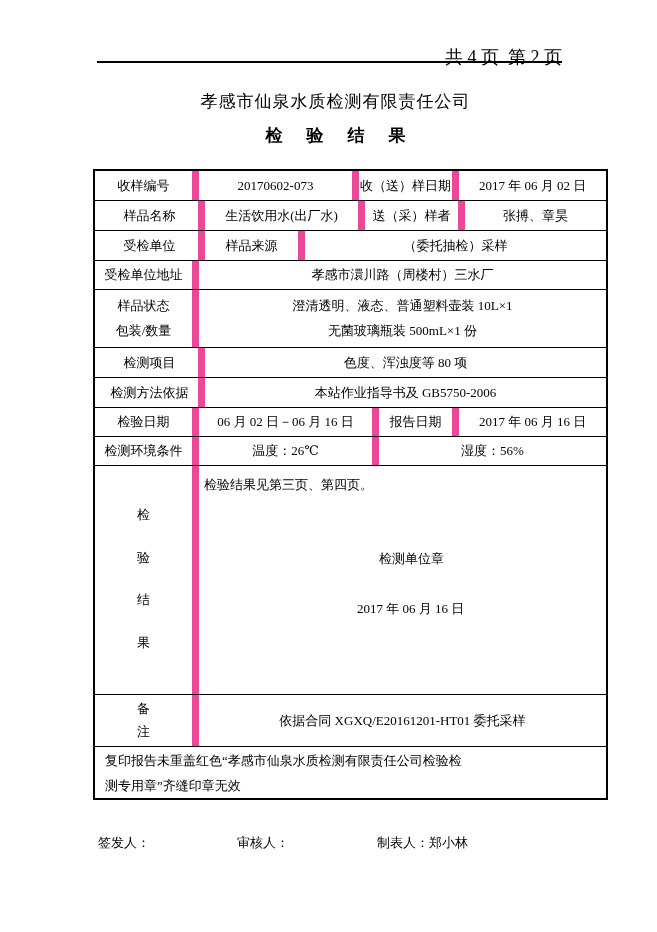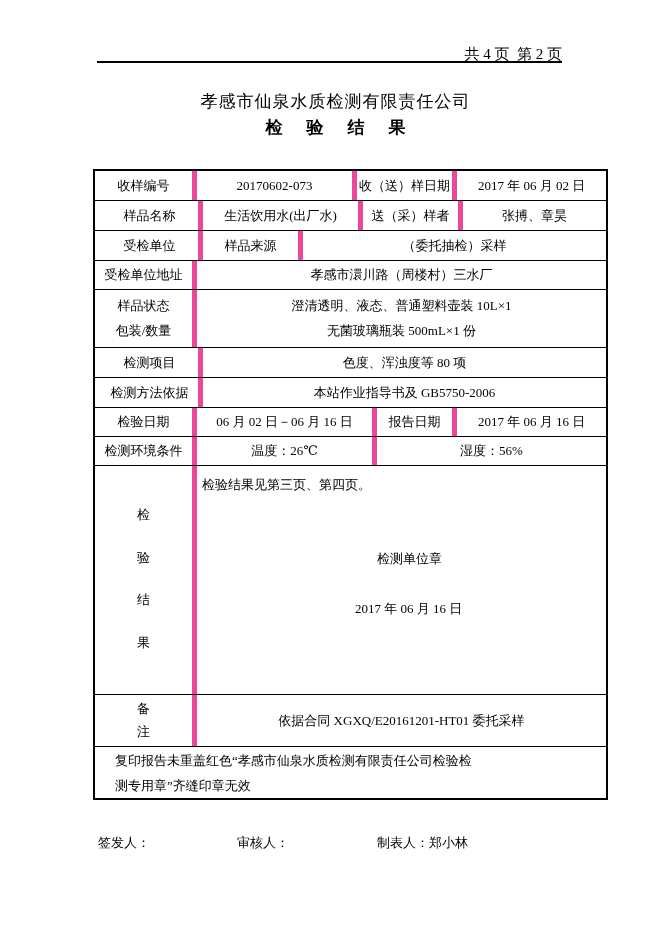--- a/index.html
+++ b/index.html
@@ -2,43 +2,43 @@
 <html><head>
 <meta charset="utf-8">
 <style>
   html,body{margin:0;padding:0;}
   body{
     width:657px;height:932px;background:#ffffff;position:relative;
     font-family:"Liberation Serif","DejaVu Serif",serif;
     color:#000;font-size:13px;
   }
   .pagenum{
-    position:absolute;top:45px;right:95px;font-size:15px;white-space:pre;
+    position:absolute;top:45px;right:95px;font-size:18px;white-space:pre;
   }
   .header-rule{
     position:absolute;top:61px;left:97px;width:465px;height:2px;background:#000;
   }
   .company{
     position:absolute;top:90px;left:93px;width:485px;text-align:center;
     font-size:17px;letter-spacing:1px;white-space:pre;
   }
   .doc-title{
-    position:absolute;top:116px;left:93px;width:485px;text-align:center;
+    position:absolute;top:124px;left:93px;width:485px;text-align:center;
     font-size:17px;font-weight:bold;
   }
   .doc-title span{letter-spacing:24px;padding-left:24px;white-space:pre;}
 
   .tbl{
     position:absolute;left:93px;top:169px;width:515px;
     border:2px solid #000;box-sizing:border-box;font-size:13px;
   }
   .row{display:flex;border-top:1px solid #000;box-sizing:border-box;}
   .row:first-child{border-top:none;}
   .cell{
-    border-left:5px solid #ec4899;box-sizing:border-box;
+    border-left:7px solid #ec4899;box-sizing:border-box;
     display:flex;align-items:center;justify-content:center;
     text-align:center;white-space:pre;overflow:hidden;padding:0 1px;
   }
   .cell:first-child{border-left:none;}
   .w-label{width:97px;flex:0 0 97px;}
   .w-v1{width:160px;flex:0 0 160px;}
   .w-l2{width:100px;flex:0 0 100px;}
   .w-v1b{width:180px;flex:0 0 180px;}
   .w-l2b{width:80px;flex:0 0 80px;}
   .w-rest{flex:1 1 auto;}
@@ -46,21 +46,21 @@
   .h229{height:229px;} .h52{height:52px;}
   .two-line{flex-direction:column;justify-content:space-evenly;}
   .vert-label{flex-direction:column;justify-content:space-evenly;padding:16px 0 18px;}
   .result-content{position:relative;display:block;}
   .result-content .abs{position:absolute;white-space:pre;}
   .result-note{left:5px;top:10px;}
   .seal-caption{left:180px;top:84px;}
   .result-date{left:158px;top:134px;}
   .appendix-value{
     flex-direction:column;justify-content:center;align-items:flex-start;
-    text-align:left;line-height:25px;padding-left:20px;
+    text-align:left;line-height:25px;padding-left:10px;
   }
   .sign-row{position:absolute;top:834px;left:0;width:534px;height:20px;}
   .sign-row span{position:absolute;white-space:pre;font-size:13px;}
   .sign-issuer{left:98px;}
   .sign-reviewer{left:237px;}
   .sign-preparer{left:377px;}
 </style>
 </head>
 <body>
 

